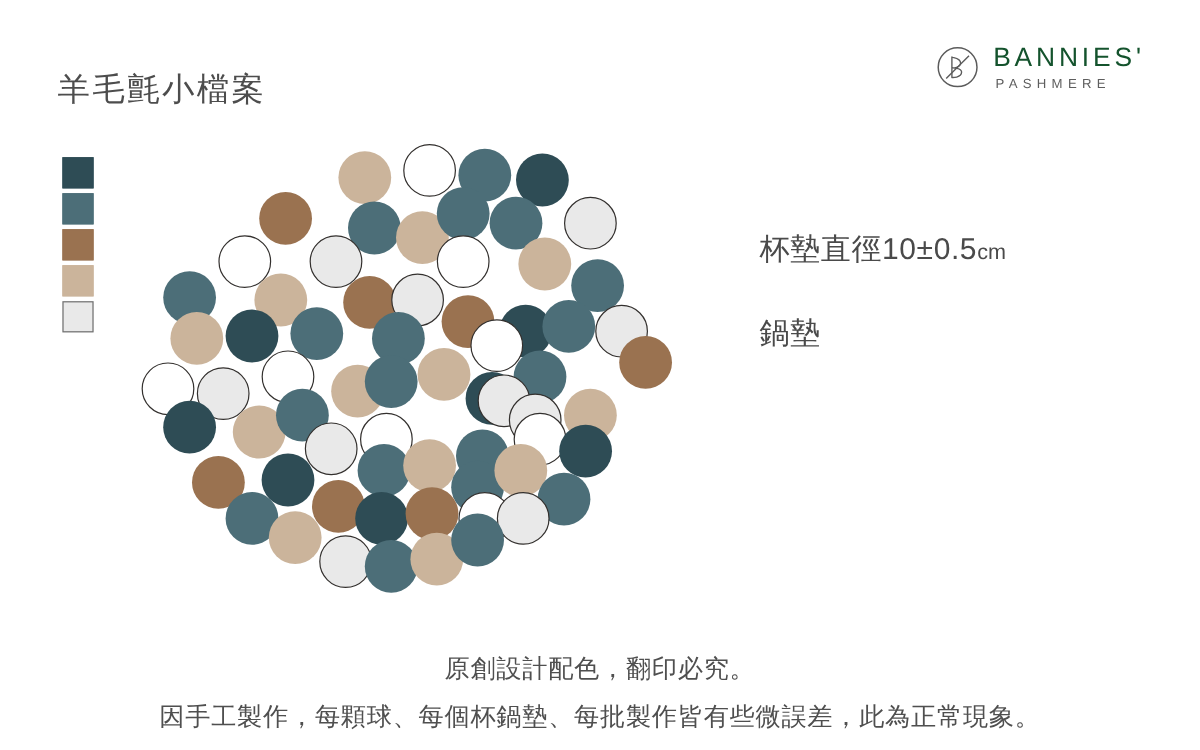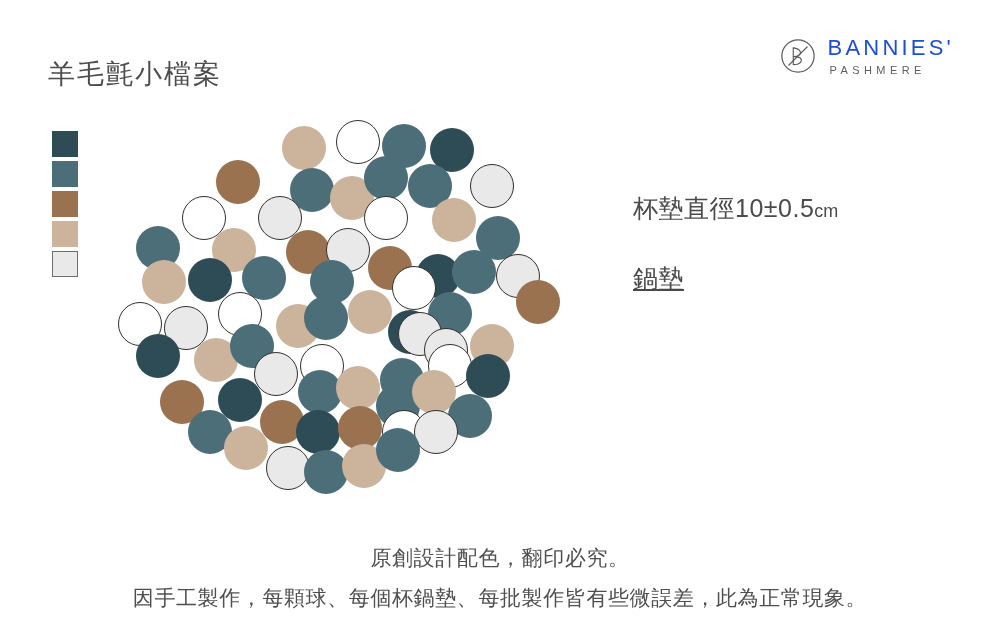--- a/index.html
+++ b/index.html
@@ -35,21 +35,21 @@
     top: 36px;
     display: flex;
     align-items: center;
     gap: 11px;
   }
   #brand-mark { width: 38px; height: 38px; display: block; }
   .brand-text { display: flex; flex-direction: column; align-items: flex-start; }
   #brand-name {
     font-size: 22px;
     letter-spacing: 3.2px;
-    color: #1d4ed8;
+    color: #14532d;
     line-height: 1.05;
     white-space: nowrap;
   }
   #brand-sub {
     font-size: 11px;
     letter-spacing: 4.4px;
     color: #5e5e5e;
     margin-top: 5px;
     margin-left: 2px;
     white-space: nowrap;
@@ -84,21 +84,21 @@
     box-sizing: border-box;
   }
 
   
   #specs {
     position: absolute;
     left: 633px;
     top: 192px;
     width: 330px;
   }
-  .spec-group + .spec-group { margin-top: 37px; text-decoration: underline; }
+  .spec-group + .spec-group { margin-top: 37px; }
   .spec-line {
     font-size: 25px;
     line-height: 1.33;
     color: #4a4a4a;
     letter-spacing: 0.5px;
     white-space: nowrap;
   }
   .spec-unit { font-size: 18px; letter-spacing: 0; }
 
   

